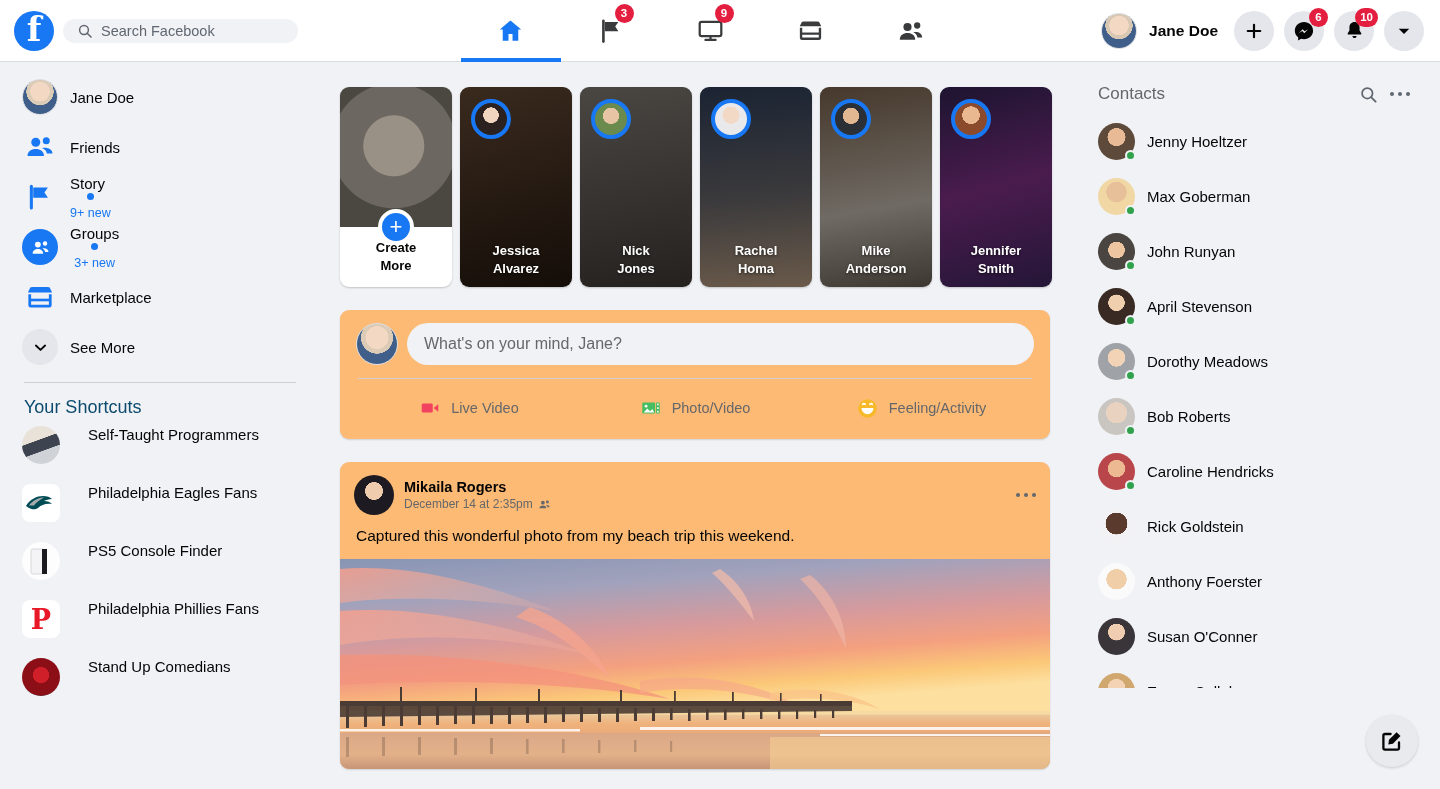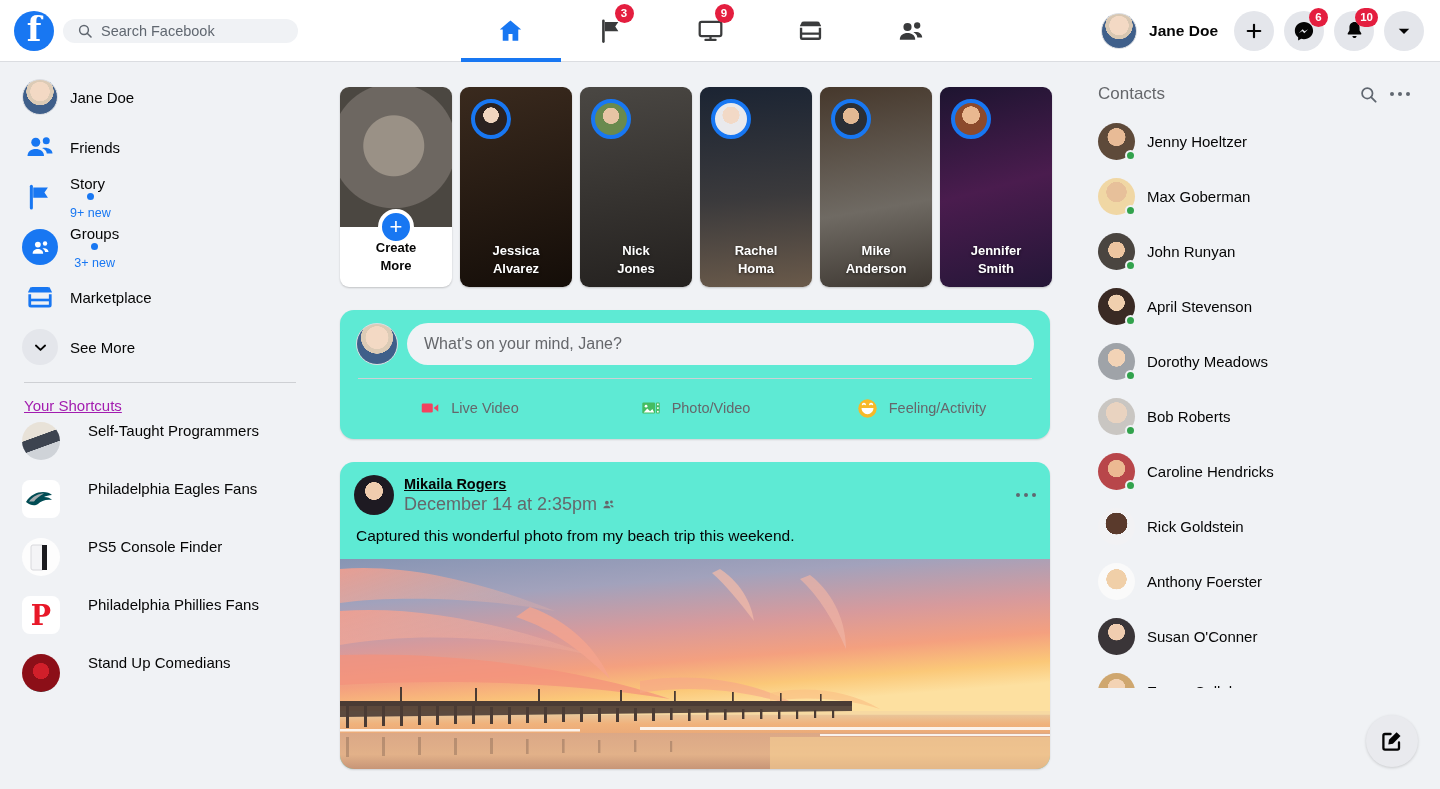--- a/index.html
+++ b/index.html
@@ -81,21 +81,21 @@
   .side-label { font-size: 15px; font-weight: normal; }
   .side-lbl-wrap { display: flex; flex-direction: column; justify-content: center; gap: 1px; }
   .side-sub { font-size: 12.5px; color: #1877f2; display: flex; align-items: center; gap: 6px; flex-direction: column; }
   .side-sub .dot { width: 7px; height: 7px; border-radius: 50%; background: #1877f2; display: inline-block; }
   .avatar { border-radius: 50%; background-size: cover; background-position: center; flex: none; }
   .circ-gray { width: 36px; height: 36px; border-radius: 50%; background: #e4e6eb;
                display: flex; align-items: center; justify-content: center; }
   .circ-blue { width: 36px; height: 36px; border-radius: 50%; background: #1877f2;
                display: flex; align-items: center; justify-content: center; }
   .divider { height: 1px; background: #ced0d4; margin: 10px 10px 6px 10px; }
-  .shortcut-title { font-size: 15px; color: #a21caf; padding: 8px 10px; font-weight: normal; text-decoration: underline; }
+  .shortcut-title { font-size: 18px; color: #0c4a6e; padding: 8px 10px; font-weight: normal; }
   .sc-item { display: flex; align-items: flex-start; gap: 28px; height: 58px; padding: 0 8px; border-radius: 8px; }
   .sc-ico { width: 38px; height: 38px; border-radius: 8px; flex: none; position: relative; overflow: hidden; }
   .sc-label { font-size: 15px; }
 
   
   .feed { position: absolute; top: 62px; left: 340px; width: 710px; height: 727px; padding-top: 25px; }
 
   .stories { display: flex; gap: 8px; }
   .story {
     width: 112px; height: 200px; border-radius: 9px;
@@ -121,38 +121,38 @@
     width: 36px; height: 36px; border-radius: 50%;
     background: #1877f2; border: 4px solid #fff;
     display: flex; align-items: center; justify-content: center;
     color: #fff; font-size: 22px; line-height: 0;
   }
   .cs-label {
     position: absolute; bottom: 12px; left: 0; right: 0;
     text-align: center; font-size: 13px; font-weight: bold; color: #050505; line-height: 18px;
   }
 
-  .card { background: #5eead4; border-radius: 14px; box-shadow: 0 1px 2px rgba(0,0,0,.14); }
+  .card { background: #fdba74; border-radius: 9px; box-shadow: 0 1px 2px rgba(0,0,0,.14); }
   .composer { margin-top: 23px; padding: 13px 16px 10px 16px; }
   .comp-top { display: flex; align-items: center; gap: 9px; padding-bottom: 13px; }
   .comp-input {
     flex: 1; height: 42px; border-radius: 21px; background: #f0f2f5;
     display: flex; align-items: center; padding: 0 17px;
     color: #65676b; font-size: 16px;
   }
   .comp-hr { height: 1px; background: #ced0d4; margin: 0 2px; }
   .comp-actions { display: flex; padding-top: 8px; }
   .comp-act { flex: 1; height: 42px; display: flex; align-items: center; justify-content: center; gap: 10px; border-radius: 8px; }
   .comp-act span { font-size: 14.5px; color: #65676b; font-weight: normal; }
 
   .post { margin-top: 23px; overflow: hidden; }
   .post-head { display: flex; align-items: center; padding: 13px 14px 8px 14px; }
   .post-meta { margin-left: 10px; flex: 1; }
-  .post-author { font-size: 14.5px; font-weight: bold; text-decoration: underline; }
-  .post-time { font-size: 18px; color: #65676b; display: flex; align-items: center; gap: 5px; margin-top: 2px; }
+  .post-author { font-size: 14.5px; font-weight: bold; }
+  .post-time { font-size: 12px; color: #65676b; display: flex; align-items: center; gap: 5px; margin-top: 2px; }
   .post-text { font-size: 15.5px; padding: 4px 16px 14px 16px; }
   .post-img { width: 100%; height: 210px; position: relative; overflow: hidden; }
 
   .dots { display: flex; gap: 3.5px; }
   .dots i { width: 4.5px; height: 4.5px; border-radius: 50%; background: #606770; display: block; }
 
   
   .contacts { position: absolute; top: 62px; left: 1080px; width: 360px; height: 626px; padding: 12px 16px 0 10px; overflow: hidden; }
   .ct-head { display: flex; align-items: center; height: 40px; padding: 0 8px; }
   .ct-title { flex: 1; font-size: 17px; color: #65676b; }

